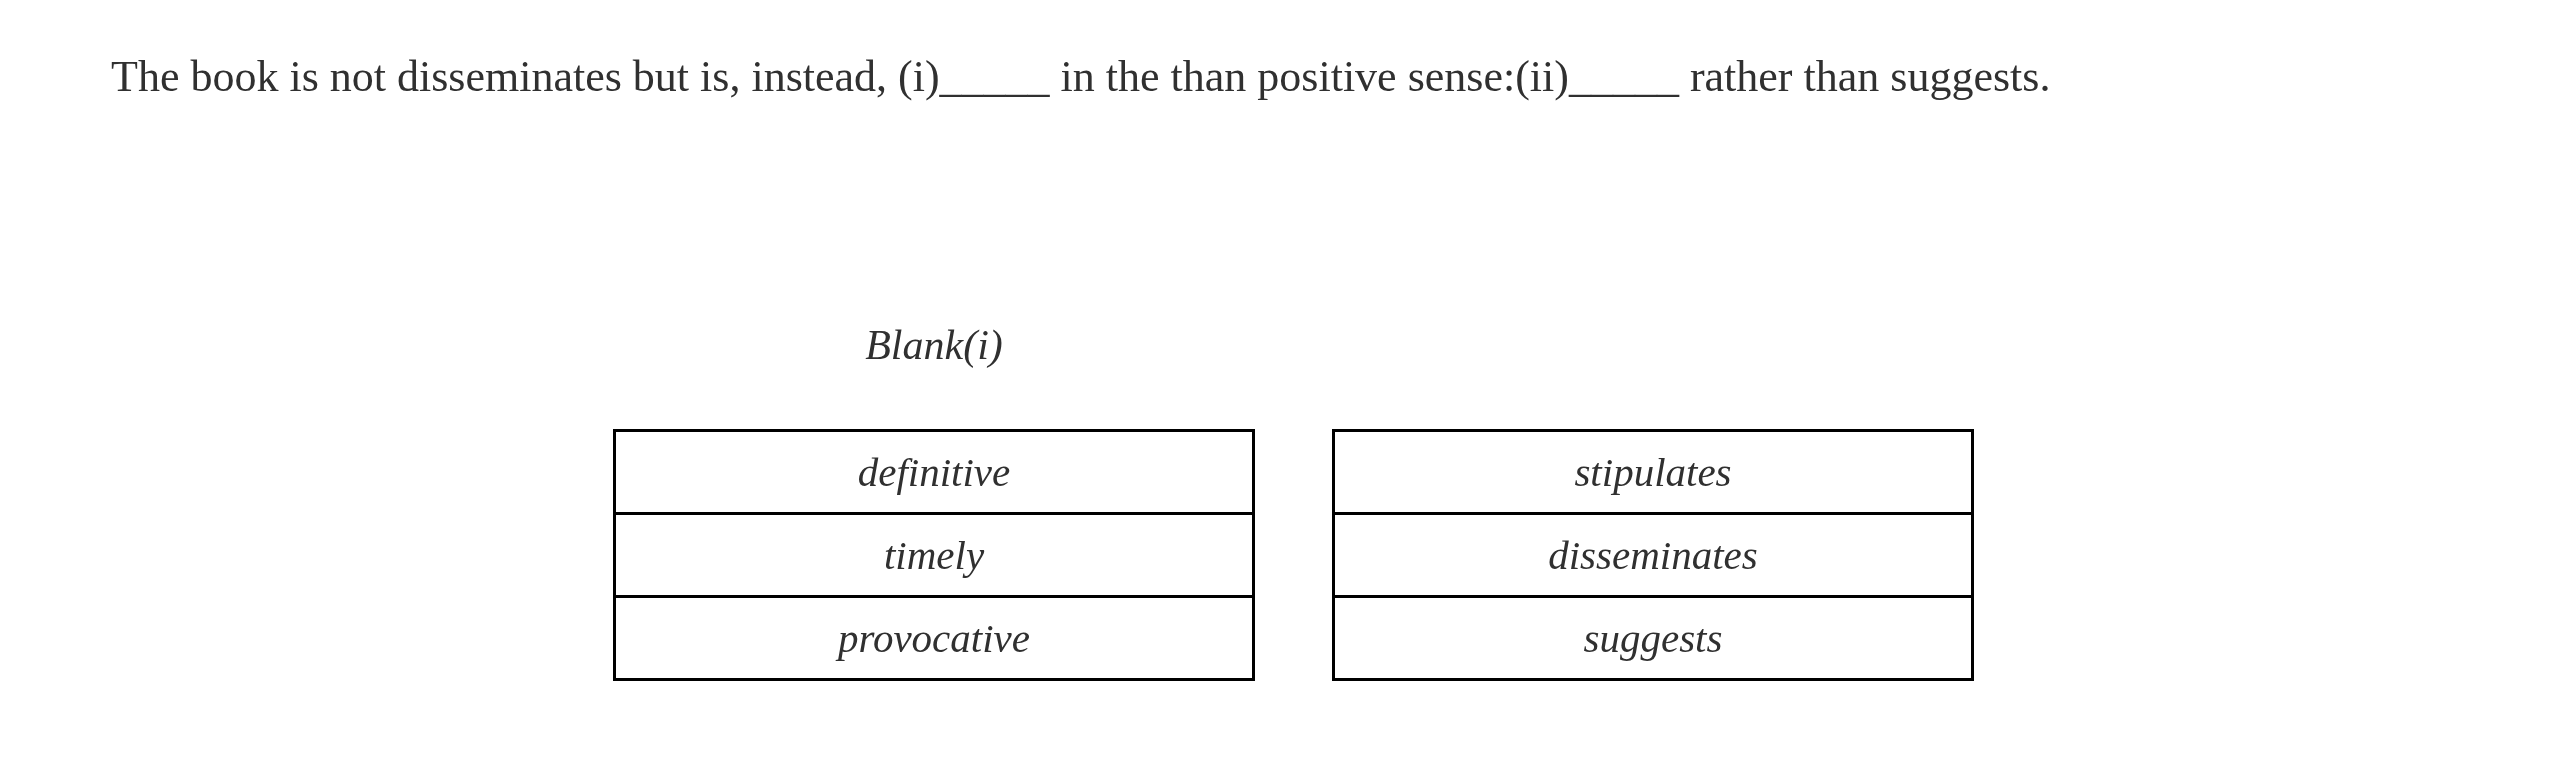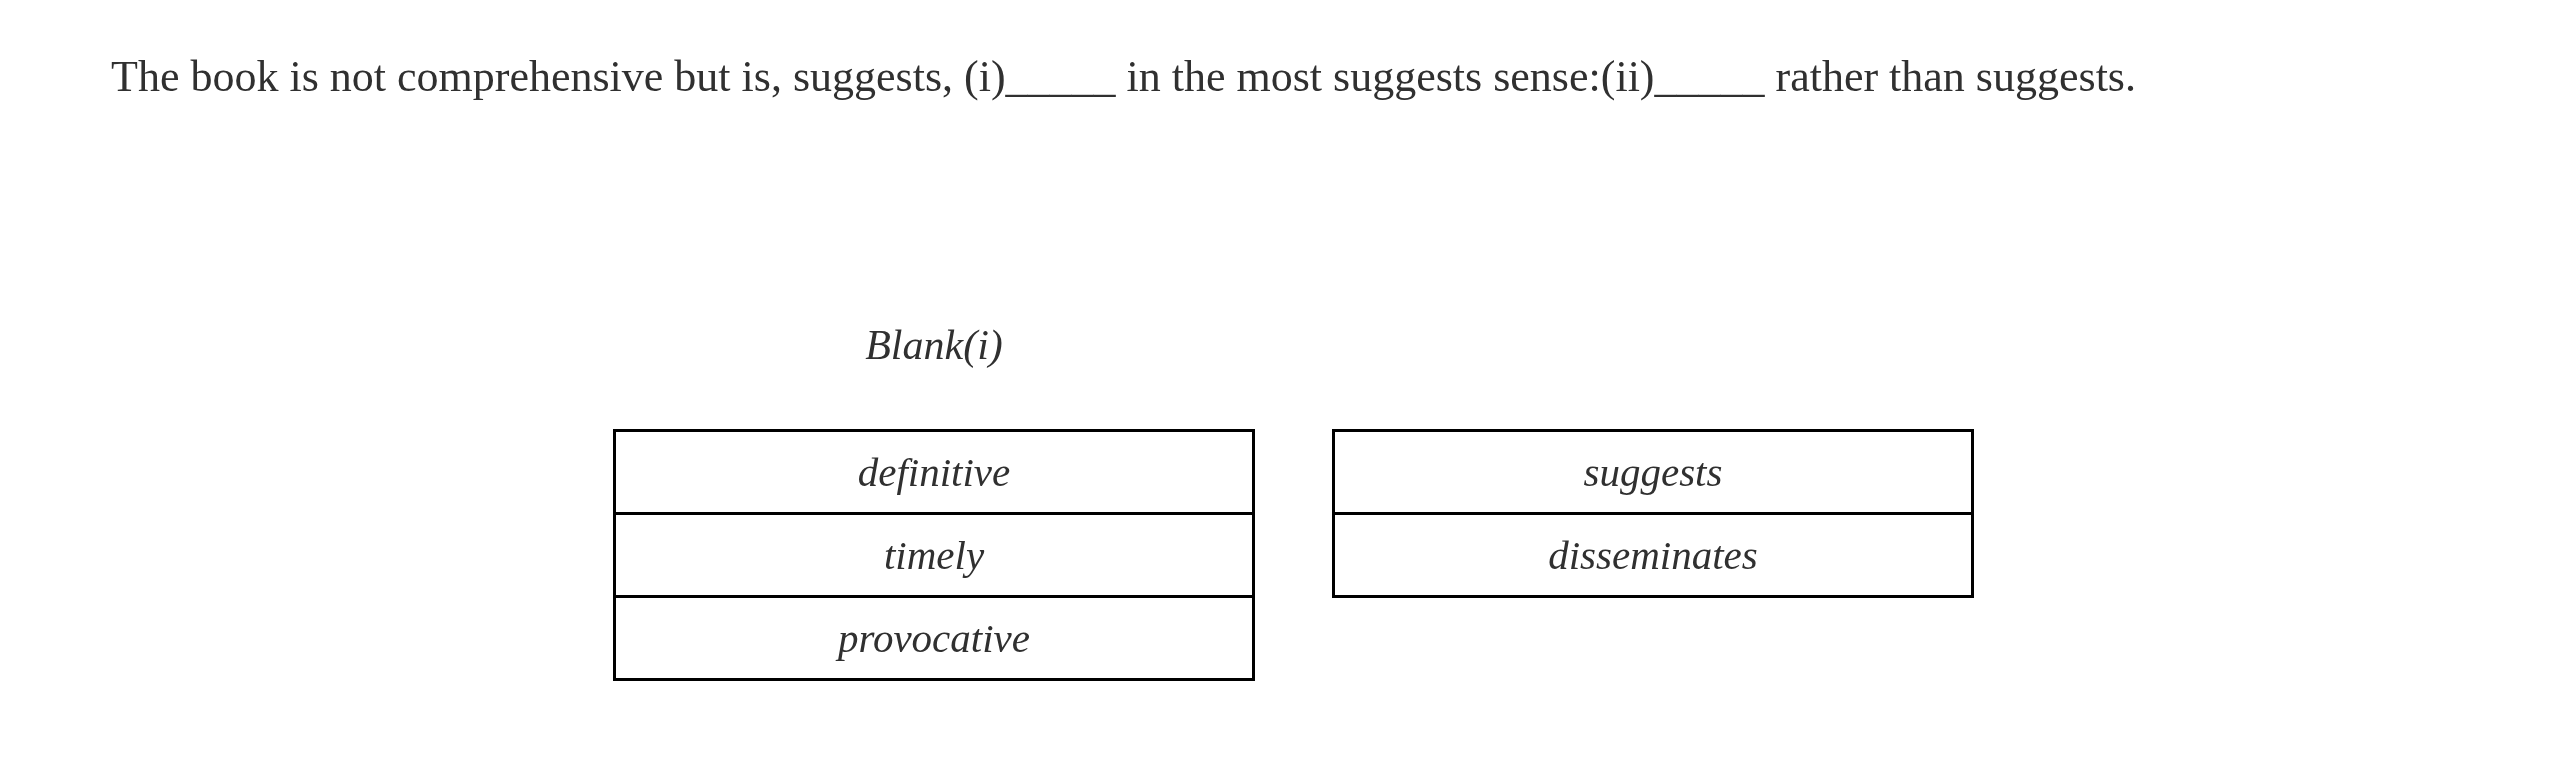--- a/index.html
+++ b/index.html
@@ -64,21 +64,21 @@
     color: #303030;
     cursor: default;
     margin-left: 28px;
   }
 </style>
 </head>
 <body>
 
 <div class="page">
 
-  <p class="sentence"><span>The book is not comprehensive but is, suggests, (i)</span><span class="blank-line">_____</span><span> in the most suggests sense:(ii)</span><span class="blank-line">_____</span><span> rather than suggests.</span></p>
+  <p class="sentence"><span>The book is not disseminates but is, instead, (i)</span><span class="blank-line">_____</span><span> in the than positive sense:(ii)</span><span class="blank-line">_____</span><span> rather than suggests.</span></p>
 
   <div class="option-column column-blank-i">
     <div class="column-header">Blank(i)</div>
     <table class="options-table">
       <tbody>
         <tr>
           <td>definitive</td>
         </tr>
         <tr>
           <td>timely</td>
@@ -87,23 +87,26 @@
           <td>provocative</td>
         </tr>
       </tbody>
     </table>
   </div>
 
   <div class="option-column column-blank-ii">
     <table class="options-table">
       <tbody>
         <tr>
-          <td>suggests</td>
+          <td>stipulates</td>
         </tr>
         <tr>
           <td>disseminates</td>
+        </tr>
+        <tr>
+          <td>suggests</td>
         </tr>
       </tbody>
     </table>
   </div>
 
 </div>
 
 
 </body></html>

